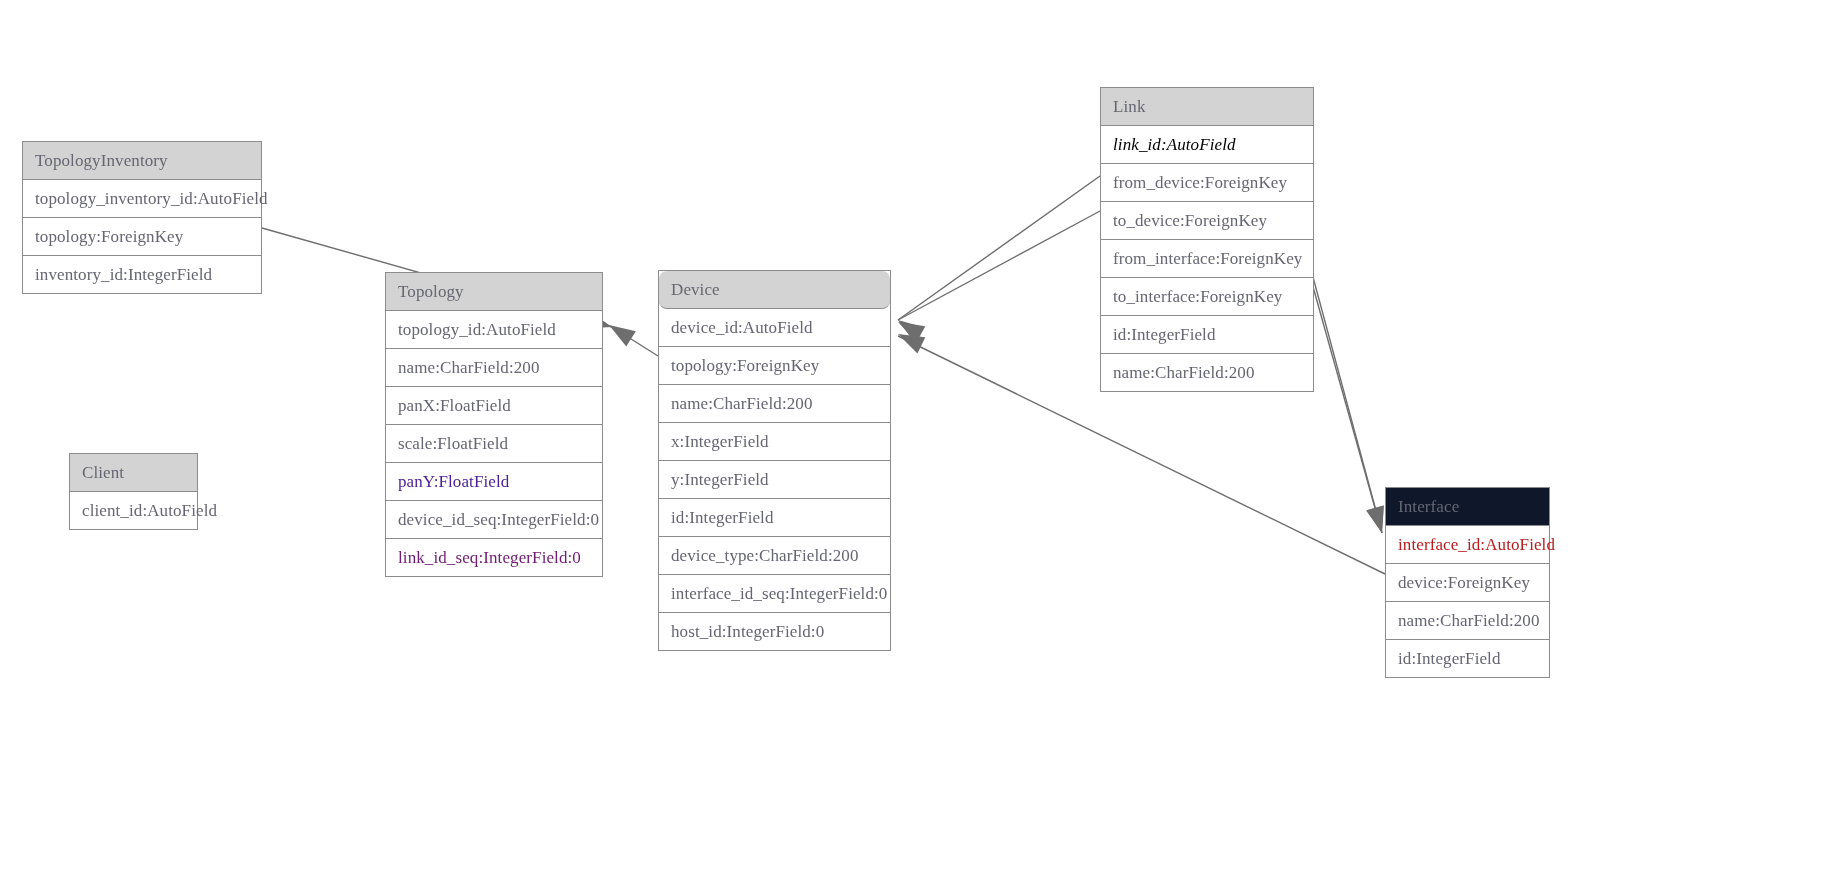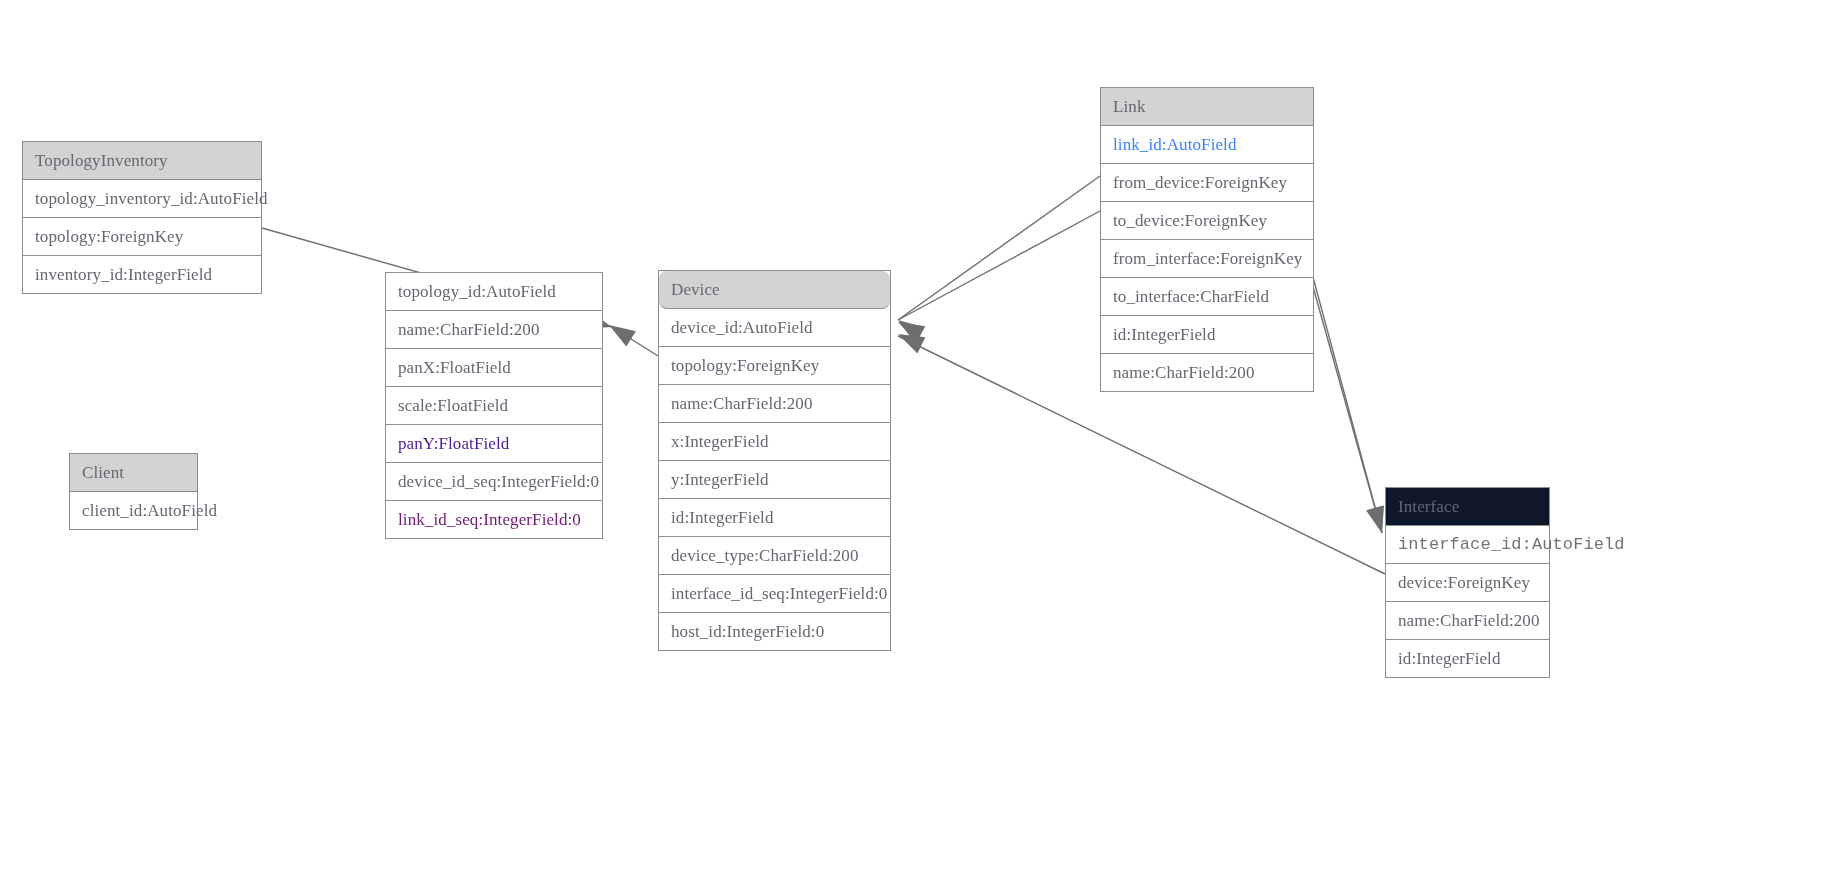--- a/index.html
+++ b/index.html
@@ -98,20 +98,21 @@
         <div class="entity-header" style="background: rgb(211, 211, 211); color: rgb(102, 102, 114); border-bottom-color: rgb(140, 140, 140);">TopologyInventory</div>
         <div class="entity-field" style="color: rgb(102, 102, 114); border-bottom-color: rgb(140, 140, 140);">topology_inventory_id:AutoField</div>
         <div class="entity-field" style="color: rgb(102, 102, 114); border-bottom-color: rgb(140, 140, 140);">topology:ForeignKey</div>
         <div class="entity-field" style="color: rgb(102, 102, 114); border-bottom-color: rgb(140, 140, 140);">inventory_id:IntegerField</div>
       </div>
       <div class="entity" style="left: 69px; top: 453px; width: 129px; border-color: rgb(140, 140, 140);">
         <div class="entity-header" style="background: rgb(211, 211, 211); color: rgb(102, 102, 114); border-bottom-color: rgb(140, 140, 140);">Client</div>
         <div class="entity-field" style="color: rgb(102, 102, 114); border-bottom-color: rgb(140, 140, 140);">client_id:AutoField</div>
       </div>
       <div class="entity" style="left: 385px; top: 272px; width: 218px; border-color: rgb(140, 140, 140);">
+        <div class="entity-header" style="background: rgb(211, 211, 211); color: rgb(102, 102, 114); border-bottom-color: rgb(140, 140, 140);">Topology</div>
         <div class="entity-field" style="color: rgb(102, 102, 114); border-bottom-color: rgb(140, 140, 140);">topology_id:AutoField</div>
         <div class="entity-field" style="color: rgb(102, 102, 114); border-bottom-color: rgb(140, 140, 140);">name:CharField:200</div>
         <div class="entity-field" style="color: rgb(102, 102, 114); border-bottom-color: rgb(140, 140, 140);">panX:FloatField</div>
         <div class="entity-field" style="color: rgb(102, 102, 114); border-bottom-color: rgb(140, 140, 140);">scale:FloatField</div>
         <div class="entity-field" style="color: #4c1d95; border-bottom-color: rgb(140, 140, 140);">panY:FloatField</div>
         <div class="entity-field" style="color: rgb(102, 102, 114); border-bottom-color: rgb(140, 140, 140);">device_id_seq:IntegerField:0</div>
         <div class="entity-field" style="color: #701a75; border-bottom-color: rgb(140, 140, 140);">link_id_seq:IntegerField:0</div>
       </div>
       <div class="entity" style="left: 658px; top: 270px; width: 233px; border-color: rgb(140, 140, 140);">
         <div class="entity-header" style="background: rgb(211, 211, 211); color: rgb(102, 102, 114); border-bottom-color: rgb(140, 140, 140); border-radius: 8px;">Device</div>
@@ -120,30 +121,30 @@
         <div class="entity-field" style="color: rgb(102, 102, 114); border-bottom-color: rgb(140, 140, 140);">name:CharField:200</div>
         <div class="entity-field" style="color: rgb(102, 102, 114); border-bottom-color: rgb(140, 140, 140);">x:IntegerField</div>
         <div class="entity-field" style="color: rgb(102, 102, 114); border-bottom-color: rgb(140, 140, 140);">y:IntegerField</div>
         <div class="entity-field" style="color: rgb(102, 102, 114); border-bottom-color: rgb(140, 140, 140);">id:IntegerField</div>
         <div class="entity-field" style="color: rgb(102, 102, 114); border-bottom-color: rgb(140, 140, 140);">device_type:CharField:200</div>
         <div class="entity-field" style="color: rgb(102, 102, 114); border-bottom-color: rgb(140, 140, 140);">interface_id_seq:IntegerField:0</div>
         <div class="entity-field" style="color: rgb(102, 102, 114); border-bottom-color: rgb(140, 140, 140);">host_id:IntegerField:0</div>
       </div>
       <div class="entity" style="left: 1100px; top: 87px; width: 214px; border-color: rgb(140, 140, 140);">
         <div class="entity-header" style="background: rgb(211, 211, 211); color: rgb(102, 102, 114); border-bottom-color: rgb(140, 140, 140);">Link</div>
-        <div class="entity-field" style="color: #3b82f6; border-bottom-color: rgb(140, 140, 140);">link_id:AutoField</div>
+        <div class="entity-field" style="color: #000000; border-bottom-color: rgb(140, 140, 140); font-style: italic;">link_id:AutoField</div>
         <div class="entity-field" style="color: rgb(102, 102, 114); border-bottom-color: rgb(140, 140, 140);">from_device:ForeignKey</div>
         <div class="entity-field" style="color: rgb(102, 102, 114); border-bottom-color: rgb(140, 140, 140);">to_device:ForeignKey</div>
         <div class="entity-field" style="color: rgb(102, 102, 114); border-bottom-color: rgb(140, 140, 140);">from_interface:ForeignKey</div>
-        <div class="entity-field" style="color: rgb(102, 102, 114); border-bottom-color: rgb(140, 140, 140);">to_interface:CharField</div>
+        <div class="entity-field" style="color: rgb(102, 102, 114); border-bottom-color: rgb(140, 140, 140);">to_interface:ForeignKey</div>
         <div class="entity-field" style="color: rgb(102, 102, 114); border-bottom-color: rgb(140, 140, 140);">id:IntegerField</div>
         <div class="entity-field" style="color: rgb(102, 102, 114); border-bottom-color: rgb(140, 140, 140);">name:CharField:200</div>
       </div>
       <div class="entity" style="left: 1385px; top: 487px; width: 165px; border-color: rgb(140, 140, 140);">
         <div class="entity-header" style="background: #0f172a; color: rgb(102, 102, 114); border-bottom-color: rgb(140, 140, 140);">Interface</div>
-        <div class="entity-field" style="color: #737373; border-bottom-color: rgb(140, 140, 140); font-family: Liberation Mono, monospace;">interface_id:AutoField</div>
+        <div class="entity-field" style="color: #b91c1c; border-bottom-color: rgb(140, 140, 140);">interface_id:AutoField</div>
         <div class="entity-field" style="color: rgb(102, 102, 114); border-bottom-color: rgb(140, 140, 140);">device:ForeignKey</div>
         <div class="entity-field" style="color: rgb(102, 102, 114); border-bottom-color: rgb(140, 140, 140);">name:CharField:200</div>
         <div class="entity-field" style="color: rgb(102, 102, 114); border-bottom-color: rgb(140, 140, 140);">id:IntegerField</div>
       </div>
     </div>
 
 </div>
 
 </body></html>

